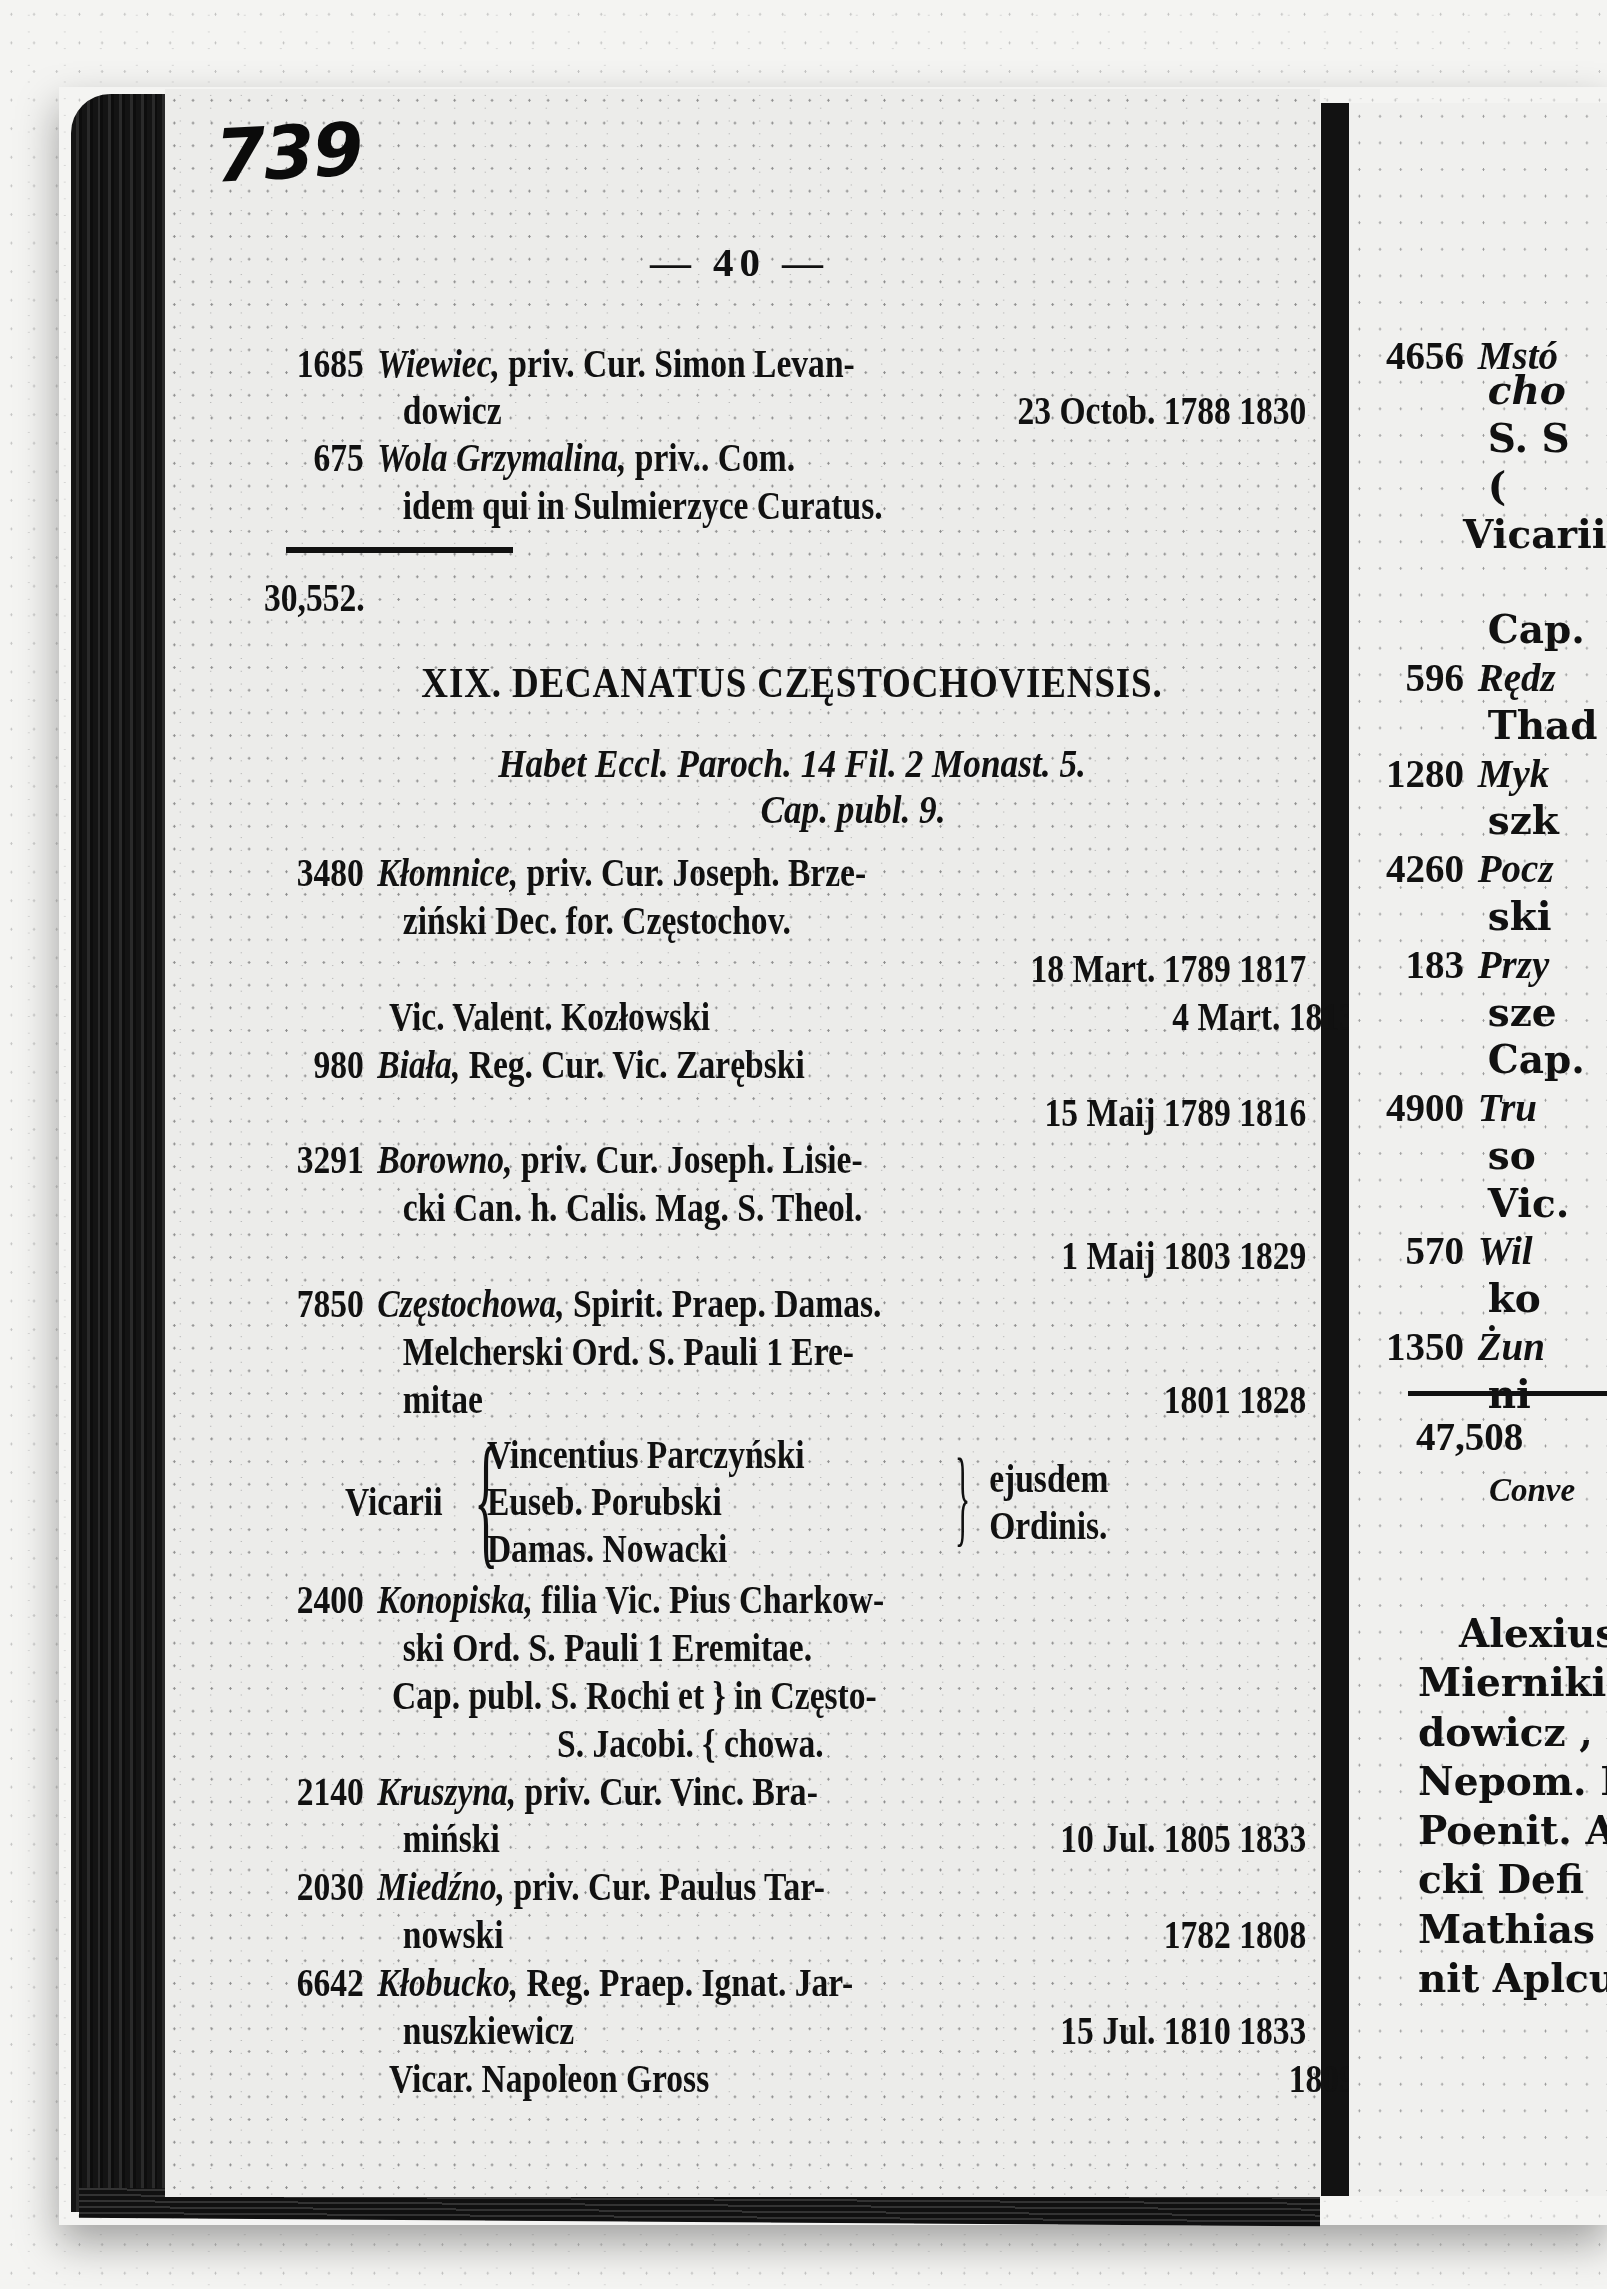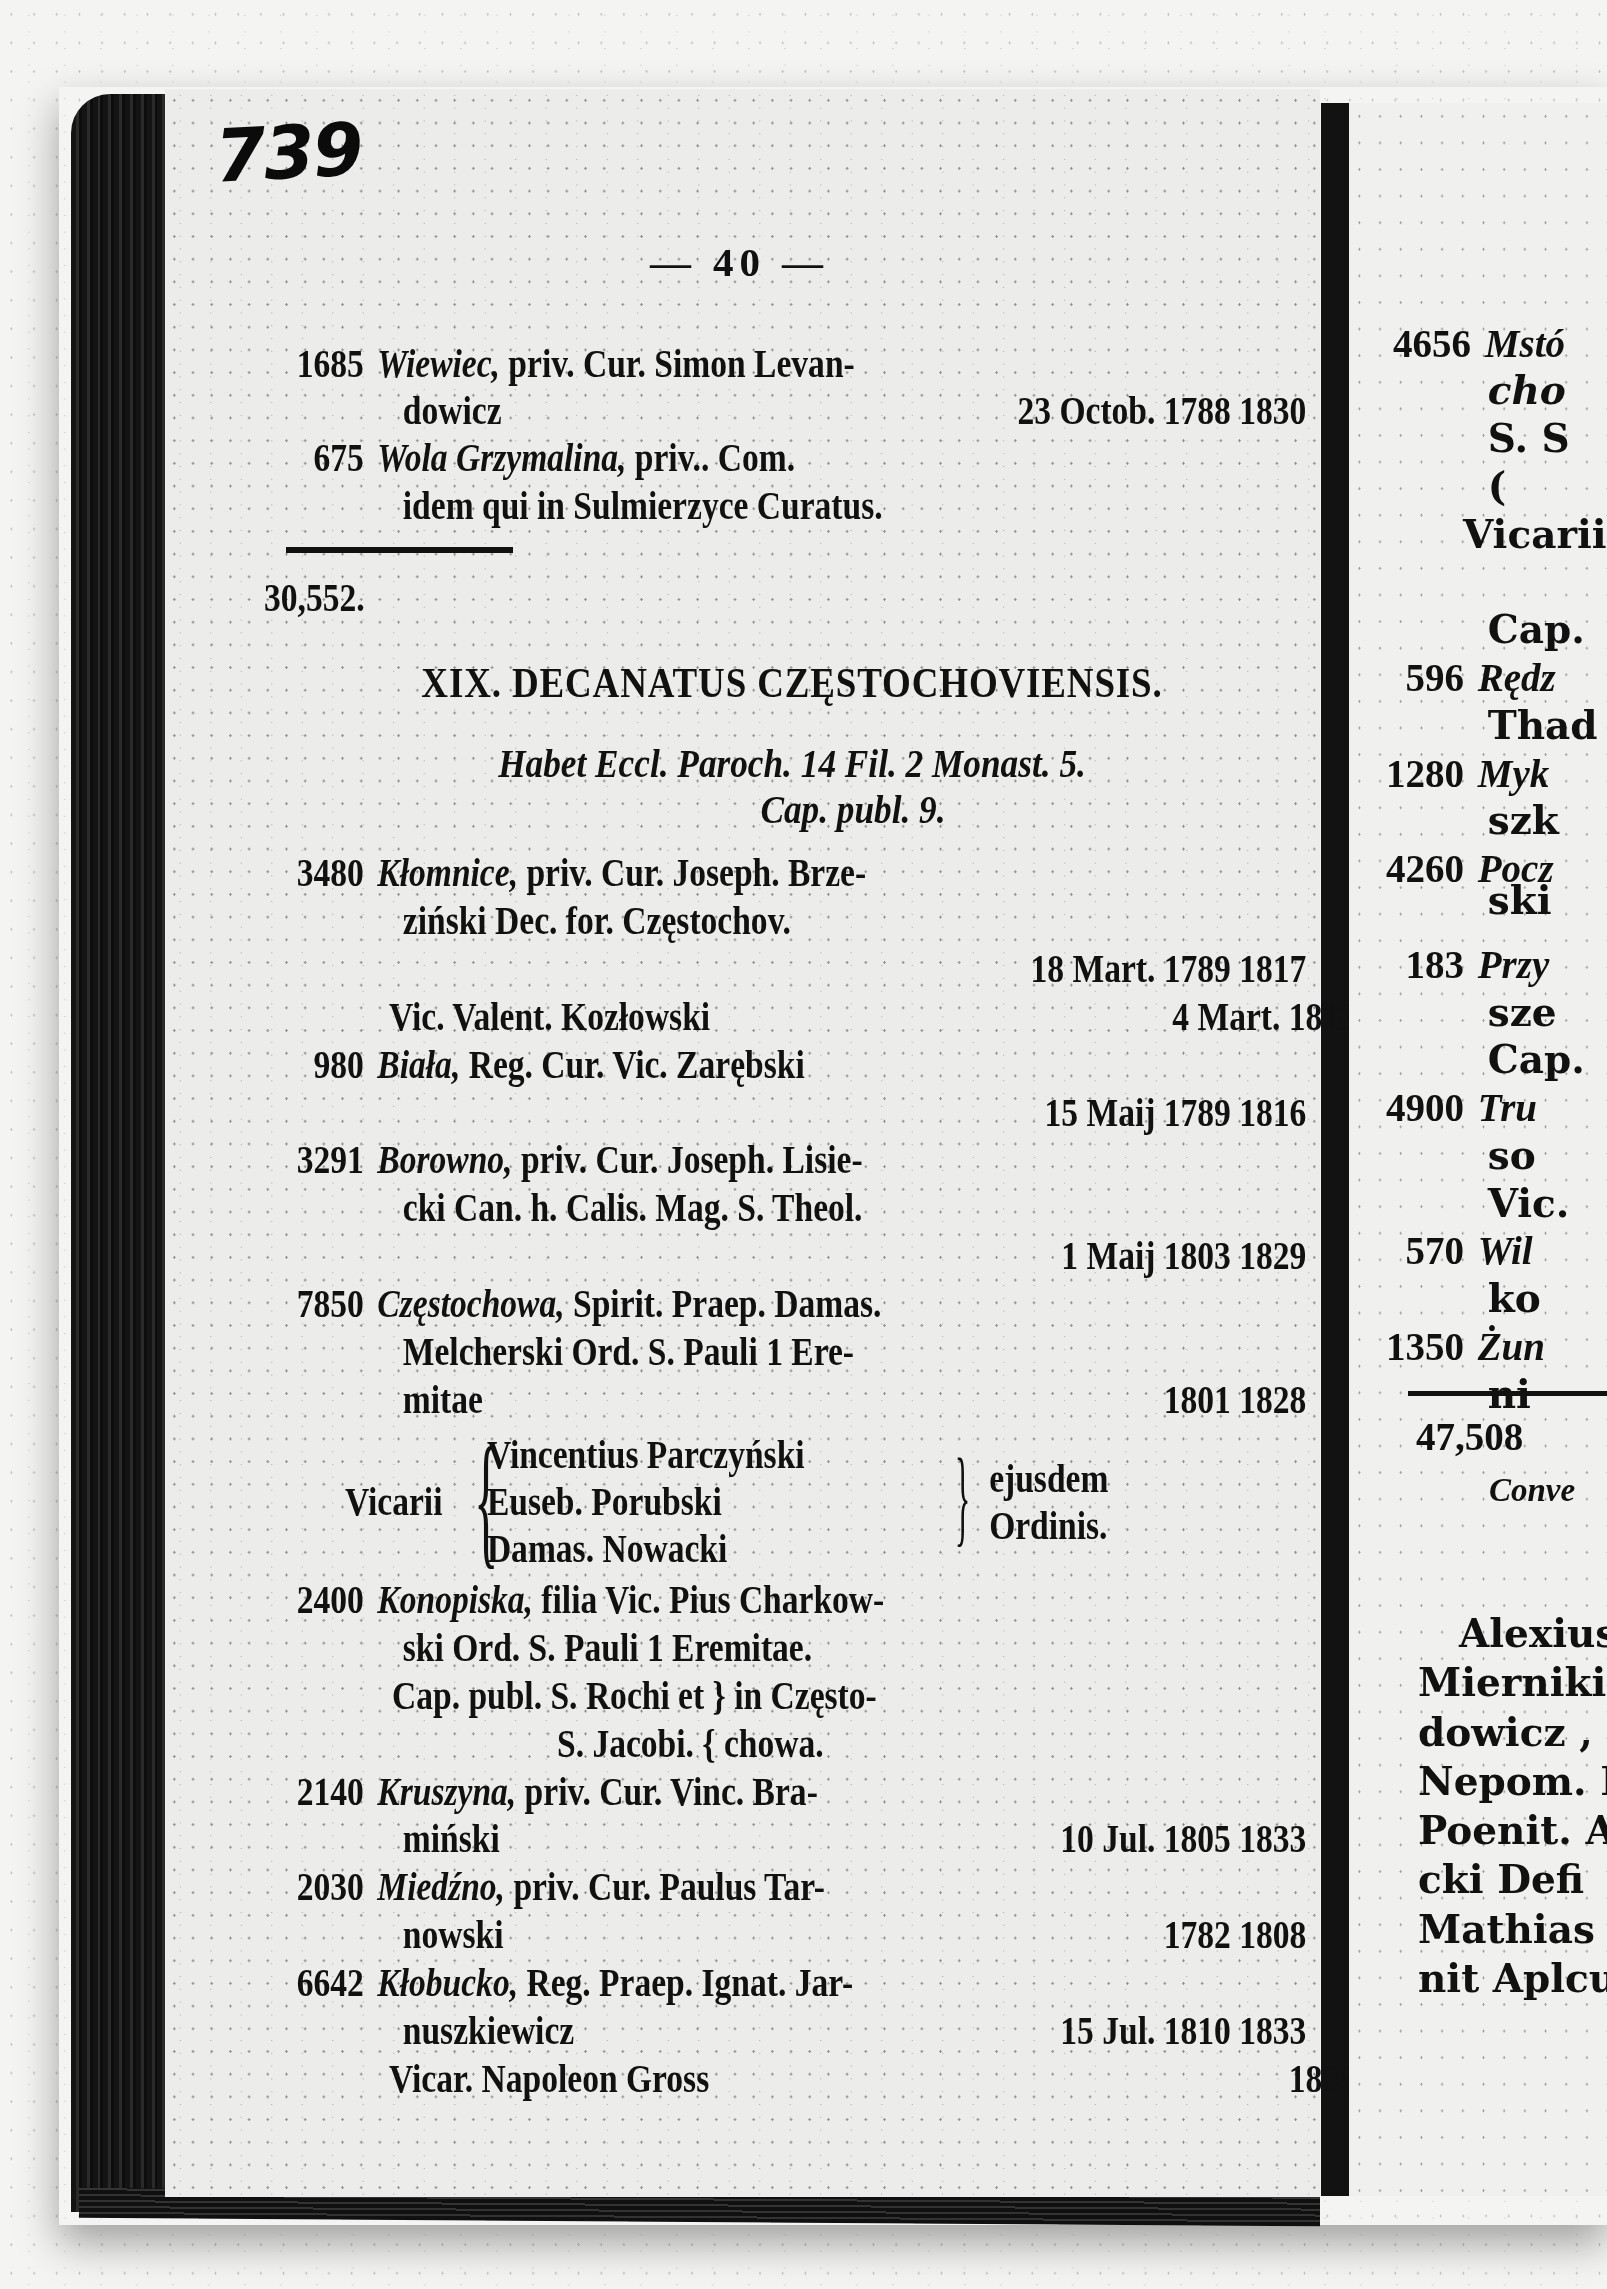--- a/index.html
+++ b/index.html
@@ -163,33 +163,33 @@
     <div class="line" style="top: 1815px;"><span class="num"></span><span class="place"></span><span style="padding-left: 29.6px;">miński</span><span class="r">10 Jul. 1805 1833</span></div>
     <div class="line" style="top: 1863px;"><span class="num">2030</span><span class="place">Miedźno,</span> <span>priv. Cur. Paulus Tar-</span><span class="r"></span></div>
     <div class="line" style="top: 1911px;"><span class="num"></span><span class="place"></span><span style="padding-left: 29.6px;">nowski</span><span class="r">1782 1808</span></div>
     <div class="line" style="top: 1959px;"><span class="num">6642</span><span class="place">Kłobucko,</span> <span>Reg. Praep. Ignat. Jar-</span><span class="r"></span></div>
     <div class="line" style="top: 2007px;"><span class="num"></span><span class="place"></span><span style="padding-left: 29.6px;">nuszkiewicz</span><span class="r">15 Jul. 1810 1833</span></div>
     <div class="line" style="top: 2055px; left: 389px;"><span class="num" style="width: 0px; margin-right: 0px;"></span><span class="place"></span><span>Vicar. Napoleon Gross</span><span class="r">1809 1833</span></div>
   </div>
 
 <div class="page-right">
   <div id="rp-lines">
-      <div class="rp-line" style="top: 217px; margin-left: 7px;"><span class="rp-num">4656</span><span class="rp-place">Mstó</span><span class="rp-modern"></span></div>
+      <div class="rp-line" style="top: 229px;"><span class="rp-num">4656</span><span class="rp-place">Mstó</span><span class="rp-modern"></span></div>
       <div class="rp-line" style="top: 264px;"><span class="rp-num"></span><span class="rp-place"></span><span class="rp-modern" style="padding-left: 9.9px; font-style: italic;">cho</span></div>
       <div class="rp-line" style="top: 312px;"><span class="rp-num"></span><span class="rp-place"></span><span class="rp-modern" style="padding-left: 9.9px;">S. S</span></div>
       <div class="rp-line" style="top: 360px;"><span class="rp-num"></span><span class="rp-place"></span><span class="rp-modern" style="padding-left: 9.9px;">(</span></div>
       <div class="rp-line" style="top: 408px; left: 114px;"><span class="rp-num" style="width: 0px; margin-right: 0px;"></span><span class="rp-place"></span><span class="rp-modern">Vicarii-</span></div>
       <div class="rp-line" style="top: 456px;"><span class="rp-num"></span><span class="rp-place"></span><span class="rp-modern" style="padding-left: 9.9px;"></span></div>
       <div class="rp-line" style="top: 503px;"><span class="rp-num"></span><span class="rp-place"></span><span class="rp-modern" style="padding-left: 9.9px;">Cap.</span></div>
       <div class="rp-line" style="top: 551px;"><span class="rp-num">596</span><span class="rp-place">Rędz</span><span class="rp-modern"></span></div>
       <div class="rp-line" style="top: 599px;"><span class="rp-num"></span><span class="rp-place"></span><span class="rp-modern" style="padding-left: 9.9px;">Thad</span></div>
       <div class="rp-line" style="top: 647px;"><span class="rp-num">1280</span><span class="rp-place">Myk</span><span class="rp-modern"></span></div>
       <div class="rp-line" style="top: 694px;"><span class="rp-num"></span><span class="rp-place"></span><span class="rp-modern" style="padding-left: 9.9px;">szk</span></div>
       <div class="rp-line" style="top: 742px;"><span class="rp-num">4260</span><span class="rp-place">Pocz</span><span class="rp-modern"></span></div>
-      <div class="rp-line" style="top: 774px;"><span class="rp-num"></span><span class="rp-place"></span><span class="rp-modern" style="padding-left: 9.9px;">ski</span></div>
+      <div class="rp-line" style="top: 790px;"><span class="rp-num"></span><span class="rp-place"></span><span class="rp-modern" style="padding-left: 9.9px;">ski</span></div>
       <div class="rp-line" style="top: 838px;"><span class="rp-num">183</span><span class="rp-place">Przy</span><span class="rp-modern"></span></div>
       <div class="rp-line" style="top: 886px;"><span class="rp-num"></span><span class="rp-place"></span><span class="rp-modern" style="padding-left: 9.9px;">sze</span></div>
       <div class="rp-line" style="top: 933px;"><span class="rp-num"></span><span class="rp-place"></span><span class="rp-modern" style="padding-left: 9.9px;">Cap.</span></div>
       <div class="rp-line" style="top: 981px;"><span class="rp-num">4900</span><span class="rp-place">Tru</span><span class="rp-modern"></span></div>
       <div class="rp-line" style="top: 1029px;"><span class="rp-num"></span><span class="rp-place"></span><span class="rp-modern" style="padding-left: 9.9px;">so</span></div>
       <div class="rp-line" style="top: 1077px;"><span class="rp-num"></span><span class="rp-place"></span><span class="rp-modern" style="padding-left: 9.9px;">Vic.</span></div>
       <div class="rp-line" style="top: 1124px;"><span class="rp-num">570</span><span class="rp-place">Wil</span><span class="rp-modern"></span></div>
       <div class="rp-line" style="top: 1172px;"><span class="rp-num"></span><span class="rp-place"></span><span class="rp-modern" style="padding-left: 9.9px;">ko</span></div>
       <div class="rp-line" style="top: 1220px;"><span class="rp-num">1350</span><span class="rp-place">Żun</span><span class="rp-modern"></span></div>
       <div class="rp-line" style="top: 1268px;"><span class="rp-num"></span><span class="rp-place"></span><span class="rp-modern" style="padding-left: 9.9px;">ni</span></div>

